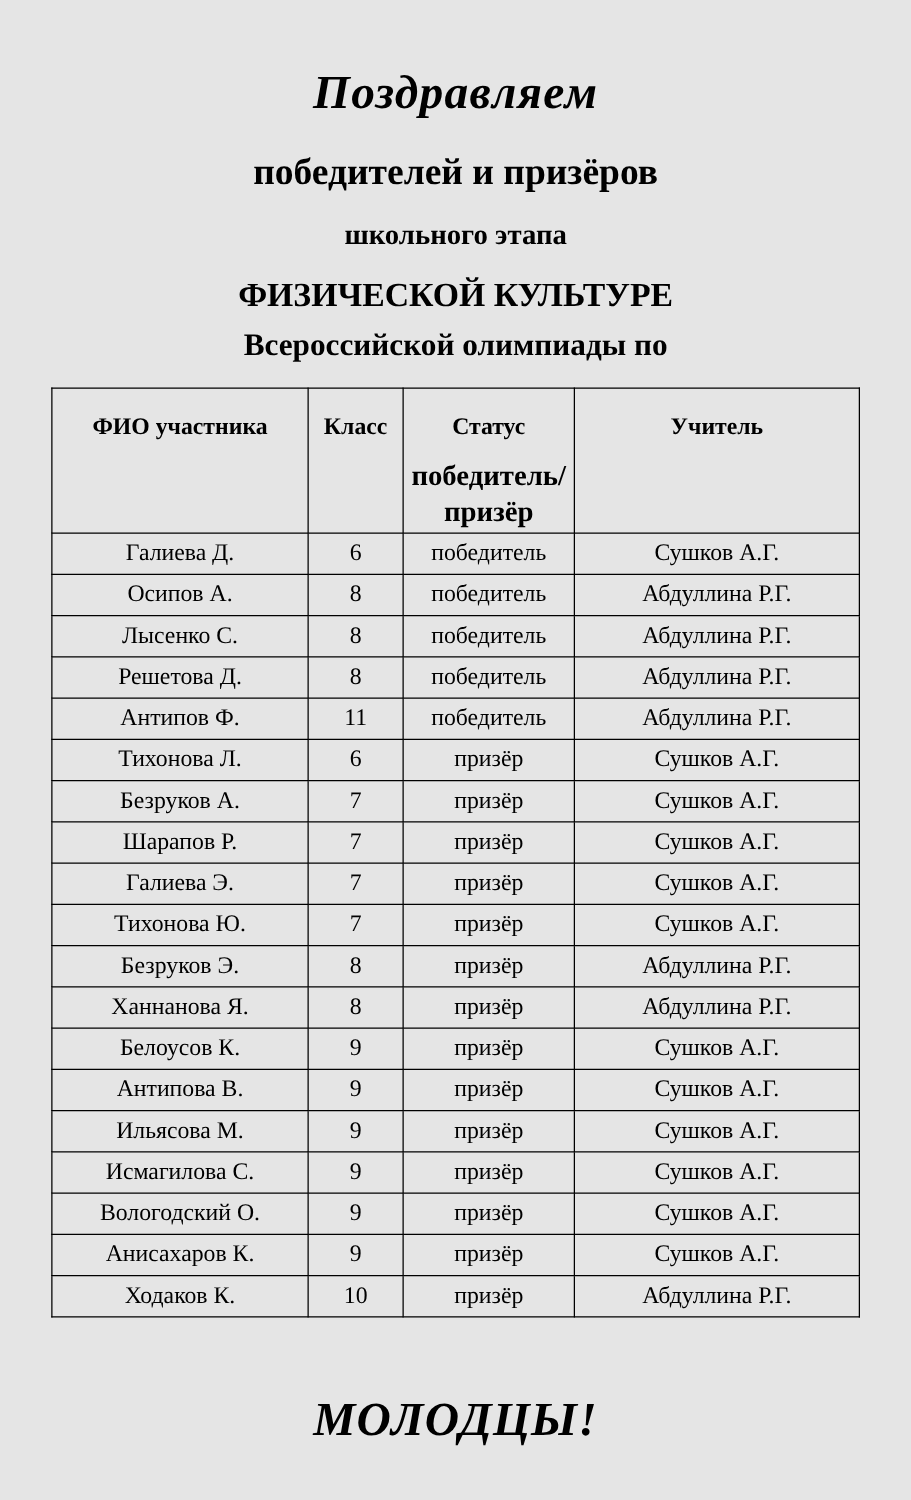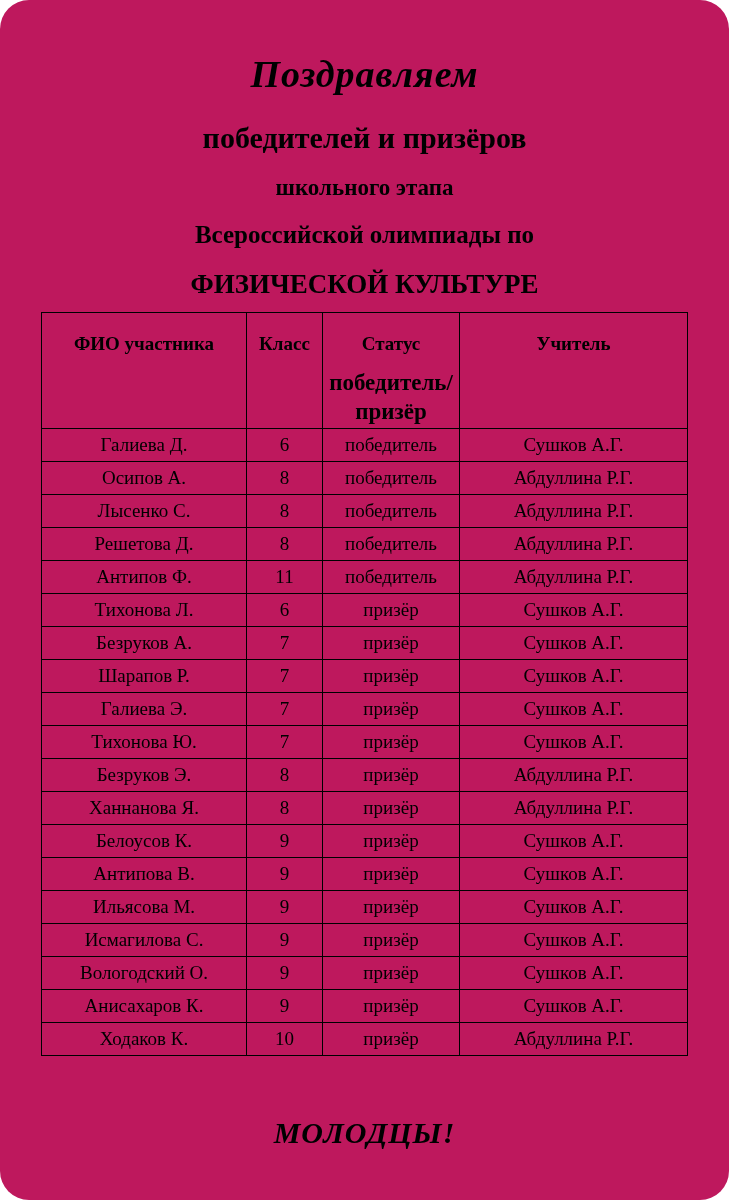--- a/index.html
+++ b/index.html
@@ -5,24 +5,23 @@
   * { margin: 0; padding: 0; box-sizing: border-box; }
   html, body {
     width: 729px;
     background: #ffffff;
     font-family: "Liberation Serif", "DejaVu Serif", serif;
     color: #000000;
   }
   .page {
     width: 729px;
     height: 1200px;
-    background: #be185d;
+    background: #e5e5e5;
     padding-top: 52px;
     overflow: hidden;
-    border-radius: 29px;
   }
   .doc-header { text-align: center; }
   .doc-title {
     font-size: 38px;
     font-weight: bold;
     font-style: italic;
     margin-bottom: 24px;
     letter-spacing: 1px;
   }
   .doc-sub {
@@ -65,37 +64,37 @@
   .status-sub {
     font-size: 23px;
     font-weight: bold;
     margin-top: 14px;
     white-space: pre-line;
     line-height: 1.25;
   }
   .doc-footer {
     text-align: center;
     margin-top: 60px;
-    font-size: 30px;
+    font-size: 38px;
     font-weight: bold;
     font-style: italic;
     letter-spacing: 1px;
   }
 </style>
 </head>
 <body>
 
 <div class="page">
 
   <div class="doc-header">
     <div class="doc-title">Поздравляем</div>
     <div class="doc-sub sub-1">победителей и призёров</div>
     <div class="doc-sub sub-2">школьного этапа</div>
+    <div class="doc-sub sub-4">ФИЗИЧЕСКОЙ КУЛЬТУРЕ</div>
     <div class="doc-sub sub-3">Всероссийской олимпиады по</div>
-    <div class="doc-sub sub-4">ФИЗИЧЕСКОЙ КУЛЬТУРЕ</div>
   </div>
 
   <table class="results-table">
     <thead>
       <tr>
         <th class="col-name">ФИО участника</th>
         <th class="col-grade">Класс</th>
         <th class="col-status">
           <div>Статус</div>
           <div class="status-sub">победитель/

